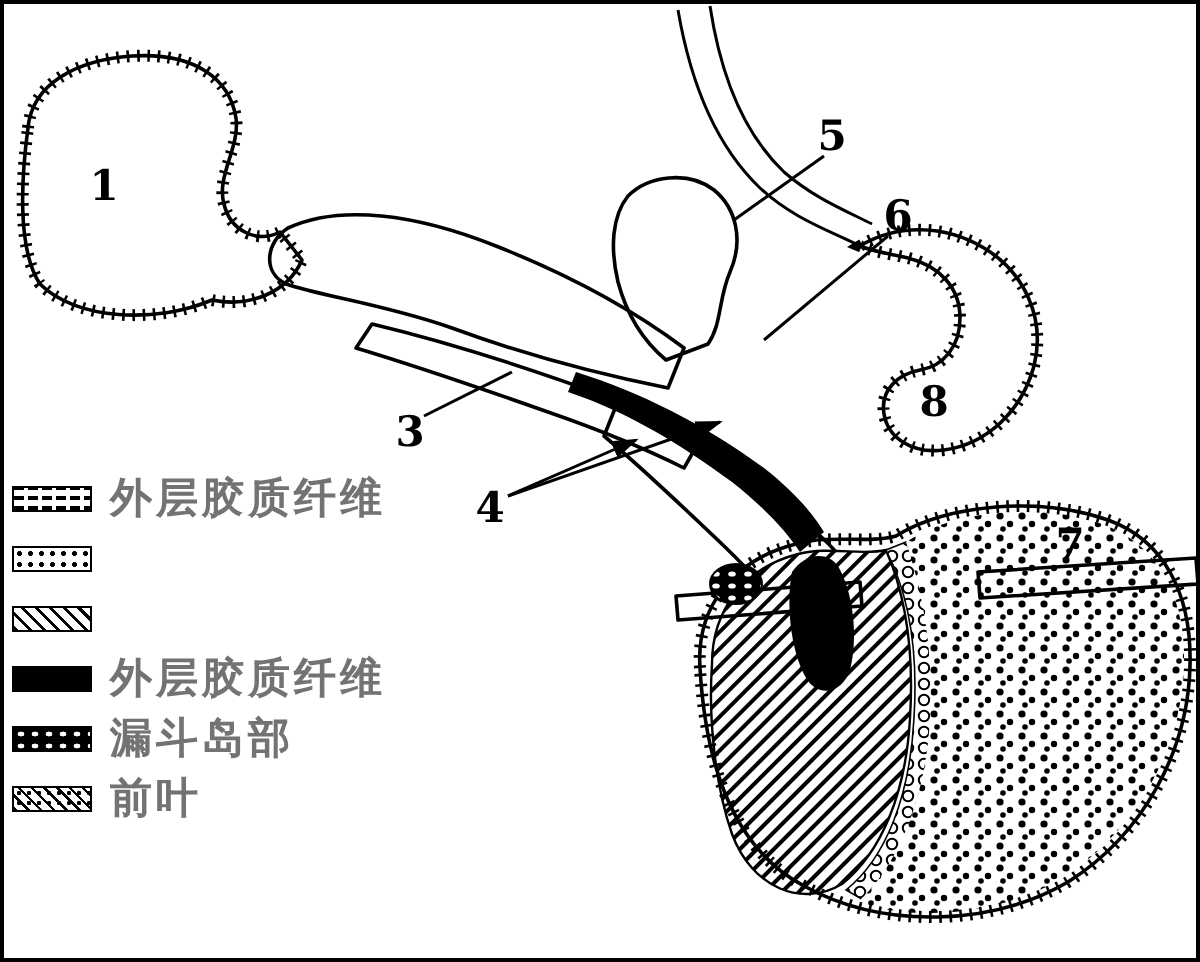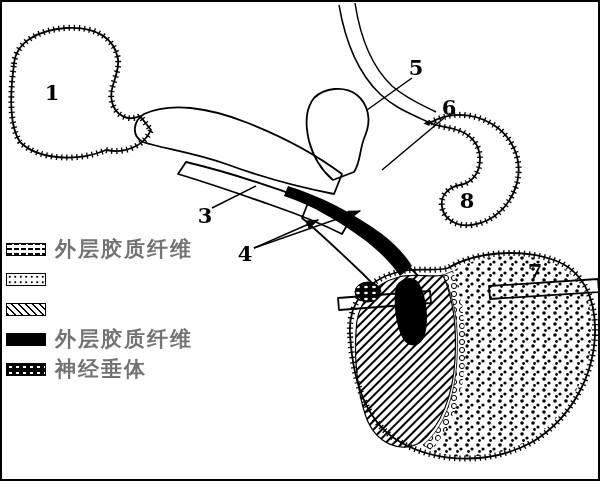--- a/index.html
+++ b/index.html
@@ -144,17 +144,21 @@
     </div>
     <div class="lrow">
       <span class="sw sw-neuro"></span>
     </div>
     <div class="lrow">
       <span class="sw sw-adeno"></span>
       <span class="ltext">外层胶质纤维</span>
     </div>
     <div class="lrow">
       <span class="sw sw-islet"></span>
-      <span class="ltext">神经垂体</span>
+      <span class="ltext">漏斗岛部</span>
+    </div>
+    <div class="lrow">
+      <span class="sw sw-ant"></span>
+      <span class="ltext">前叶</span>
     </div>
   </div>
 
 </div>
 
 </body></html>

